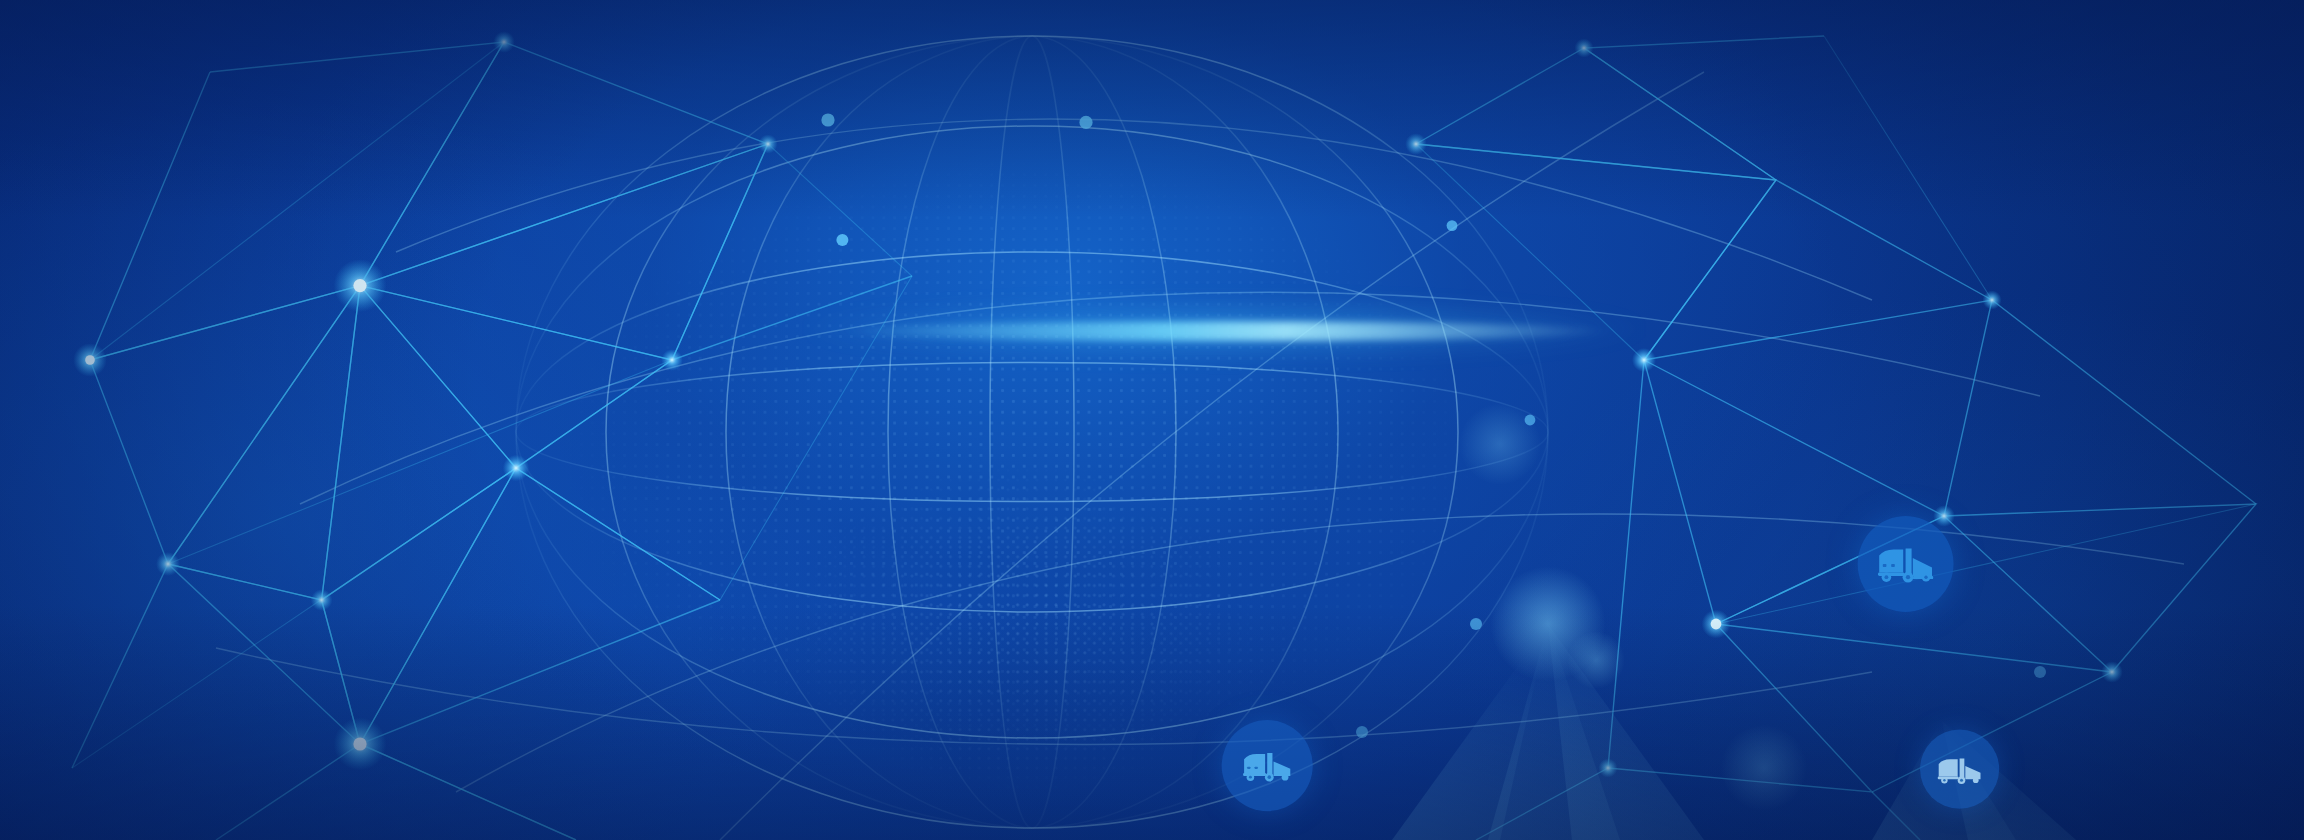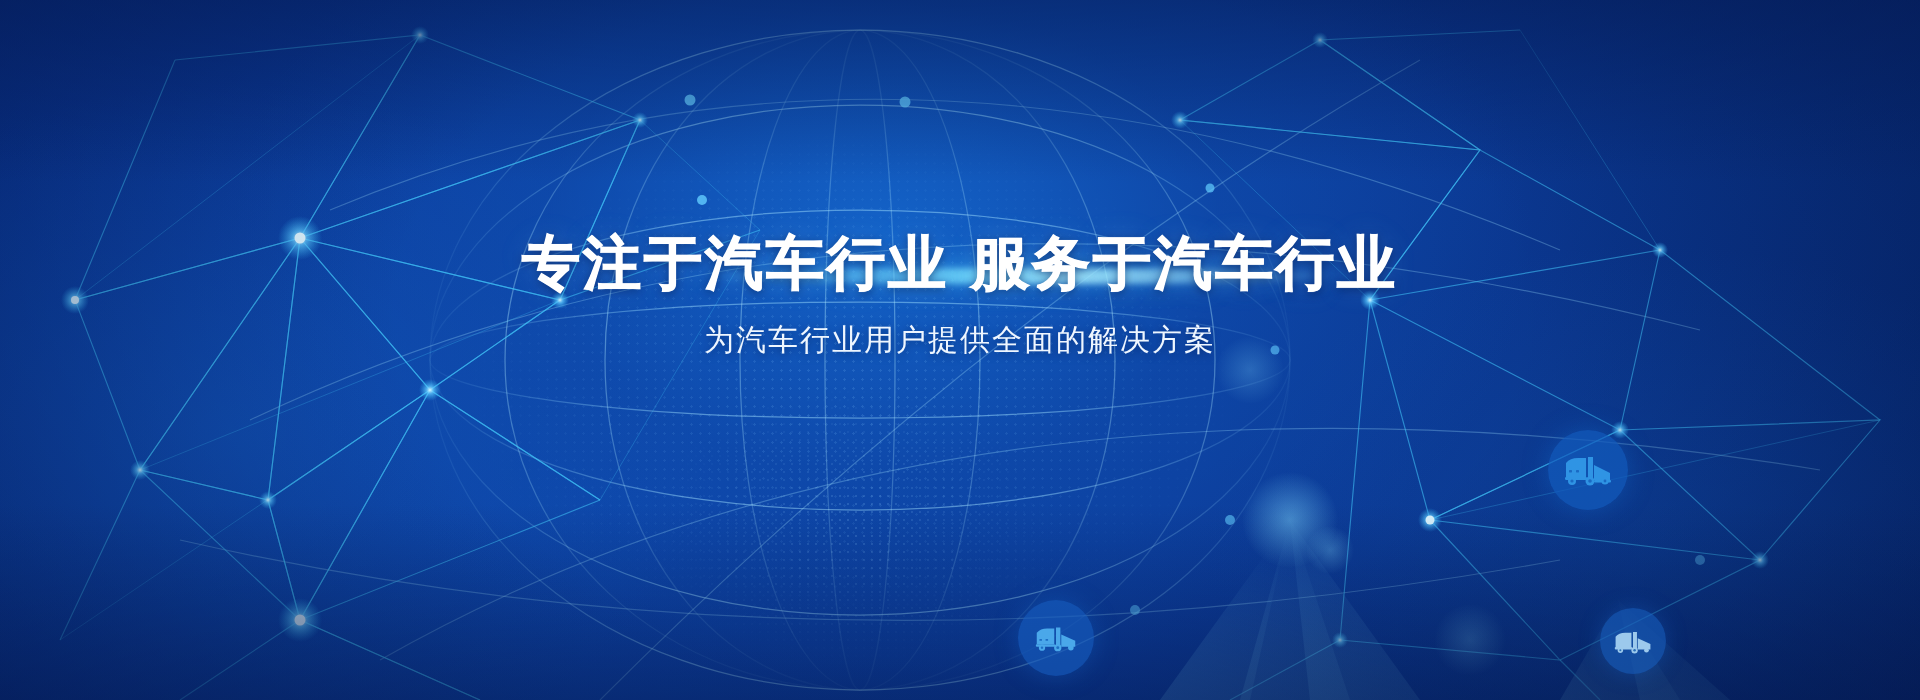--- a/index.html
+++ b/index.html
@@ -321,24 +321,20 @@
     <circle cx="1250" cy="370" r="34" fill="url(#bloom)" opacity="0.5"></circle>
     <circle cx="1330" cy="550" r="24" fill="url(#bloom)" opacity="0.7"></circle>
   </svg>
 
   <div class="bg-vignette"></div>
   <div class="bg-topdark"></div>
 
   <div class="streak-glow"></div>
   <div class="streak"></div>
 
-  <div class="text-wrap">
-    <h1 class="headline"><span>专注于汽车行业</span><span class="gap"></span><span>服务于汽车行业</span></h1>
-    <p class="subtitle">为汽车行业用户提供全面的解决方案</p>
-  </div>
 
   <div class="badge badge-1">
     <svg width="48" height="34" viewBox="0 0 48 34">
       <g fill="#2f94e4">
         <path d="M2 10 Q6 5 14 5 L22 5 L22 24 L2 24 Z"></path>
         <rect x="1" y="24" width="22" height="3" rx="1.2"></rect>
         <path d="M24 4 L29 4 L29 27 L24 27 Z"></path>
         <path d="M30 12 L46 20 L46 27 L30 27 Z"></path>
         <rect x="30" y="27" width="17" height="2.6" rx="1"></rect>
         <circle cx="8" cy="28" r="4"></circle>

